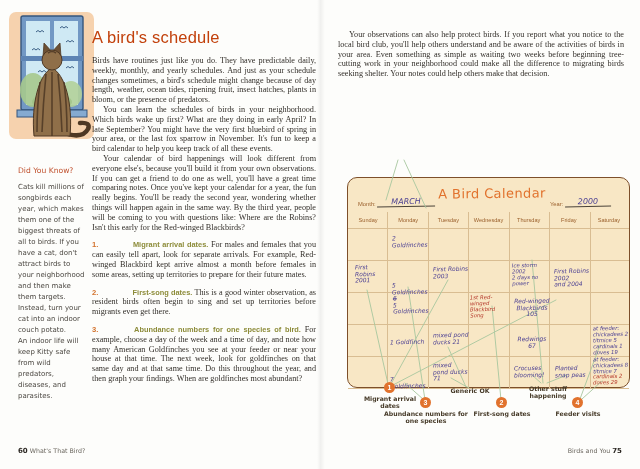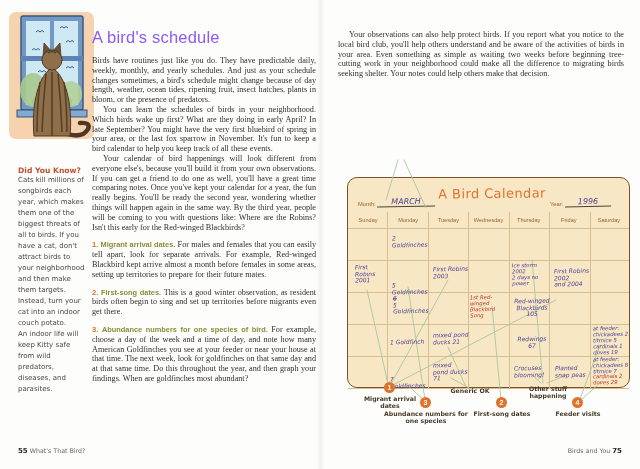--- a/index.html
+++ b/index.html
@@ -9,29 +9,29 @@
   }
   .page{position:absolute;top:0;height:469px;width:320px;}
   #page-left{left:0;}
   #page-right{left:320px;}
   .gutter{position:absolute;left:317px;top:0;width:8px;height:469px;
     background:linear-gradient(to right,rgba(0,0,0,0),rgba(0,0,0,0.05) 45%,rgba(0,0,0,0) 100%);}
 
   
   .illu{position:absolute;left:8px;top:10px;width:88px;height:134px;}
   .main-col{position:absolute;left:92px;top:28px;width:224px;}
-  h1.head{font-family:"Liberation Sans",sans-serif;font-weight:500;color:#8b5cf6;
+  h1.head{font-family:"Liberation Sans",sans-serif;font-weight:500;color:#c2410c;
     font-size:16.5px;margin:0 0 9px 0;letter-spacing:0.2px;}
   .body p{font-size:8.2px;line-height:9.8px;text-align:justify;margin:0;}
   .body p.ind{text-indent:11px;}
   .items .item{font-size:8.2px;line-height:9.8px;text-align:justify;margin:8px 0 0 0;}
   .item .num{color:#d3722c;font-family:"Liberation Sans",sans-serif;font-weight:bold;font-size:7.6px;}
-  .item .lbl{color:#8d8c3a;font-family:"Liberation Sans",sans-serif;font-weight:bold;font-size:7.4px;}
+  .item .lbl{color:#8d8c3a;font-family:"Liberation Sans",sans-serif;font-weight:bold;font-size:7.4px;margin-left:32px;}
   .sidebar{position:absolute;left:18px;top:166px;width:68px;font-family:"DejaVu Sans",sans-serif;}
-  .sidebar .sb-title{color:#c0512e;font-weight:bold;font-size:7.6px;margin-bottom:0;}
+  .sidebar .sb-title{color:#c0512e;font-weight:normal;font-size:7.6px;margin-bottom:7px;}
   .sidebar .sb-body{font-size:7px;line-height:11px;color:#4c4842;white-space:pre-line;}
   .footer{position:absolute;bottom:14px;font-family:"DejaVu Sans",sans-serif;font-size:6.3px;color:#6b675f;}
   #footer-left{left:18px;}
   #footer-right{right:18px;text-align:right;}
   .footer .pgnum{font-weight:bold;color:#2b2722;font-size:7px;}
 
   
   .rtext{position:absolute;left:18px;top:30px;width:286px;}
   .fill-label{position:absolute;left:60px;top:150px;font-family:"DejaVu Sans",sans-serif;
     font-size:6.8px;color:#3c372f;margin-top:44px;}
@@ -127,42 +127,42 @@
         <p class="ind">Your calendar of bird happenings will look different from everyone else's, because you'll build it from your own observations. If you can get a friend to do one as well, you'll have a great time comparing notes. Once you've kept your calendar for a year, the fun really begins. You'll be ready the second year, wondering whether things will happen again in the same way. By the third year, people will be coming to you with questions like: Where are the Robins? Isn't this early for the Red-winged Blackbirds?</p>
       </div>
       <div class="items">
         <p class="item"><span class="num">1.</span> <span class="lbl">Migrant arrival dates.</span> <span>For males and females that you can easily tell apart, look for separate arrivals. For example, Red-winged Blackbird kept arrive almost a month before females in some areas, setting up territories to prepare for their future mates.</span></p>
         <p class="item"><span class="num">2.</span> <span class="lbl">First-song dates.</span> <span>This is a good winter observation, as resident birds often begin to sing and set up territories before migrants even get there.</span></p>
         <p class="item"><span class="num">3.</span> <span class="lbl">Abundance numbers for one species of bird.</span> <span>For example, choose a day of the week and a time of day, and note how many American Goldfinches you see at your feeder or near your house at that time. The next week, look for goldfinches on that same day and at that same time. Do this throughout the year, and then graph your findings. When are goldfinches most abundant?</span></p>
       </div>
     </div>
 
     <div class="footer" id="footer-left">
-      <span class="pgnum">55</span>
+      <span class="pgnum">60</span>
       <span>What's That Bird?</span>
     </div>
   </div>
 
   <div class="page" id="page-right">
 
     <div class="rtext body">
       <p class="ind">Your observations can also help protect birds. If you report what you notice to the local bird club, you'll help others understand and be aware of the activities of birds in your area. Even something as simple as waiting two weeks before beginning tree-cutting work in your neighborhood could make all the difference to migrating birds seeking shelter. Your notes could help others make that decision.</p>
     </div>
 
     <div class="fill-label">Fill in your own</div>
 
     <div class="calendar">
       <div class="cal-month">
         <span>Month:</span>
         <span class="blank month">MARCH</span>
       </div>
       <div class="cal-title">A Bird Calendar</div>
       <div class="cal-year">
         <span>Year:</span>
-        <span class="blank year">1996</span>
+        <span class="blank year">2000</span>
       </div>
 
       <div class="day-row">
         <div class="day-cell">Sunday</div>
         <div class="day-cell">Monday</div>
         <div class="day-cell">Tuesday</div>
         <div class="day-cell">Wednesday</div>
         <div class="day-cell">Thursday</div>
         <div class="day-cell">Friday</div>
         <div class="day-cell">Saturday</div>

